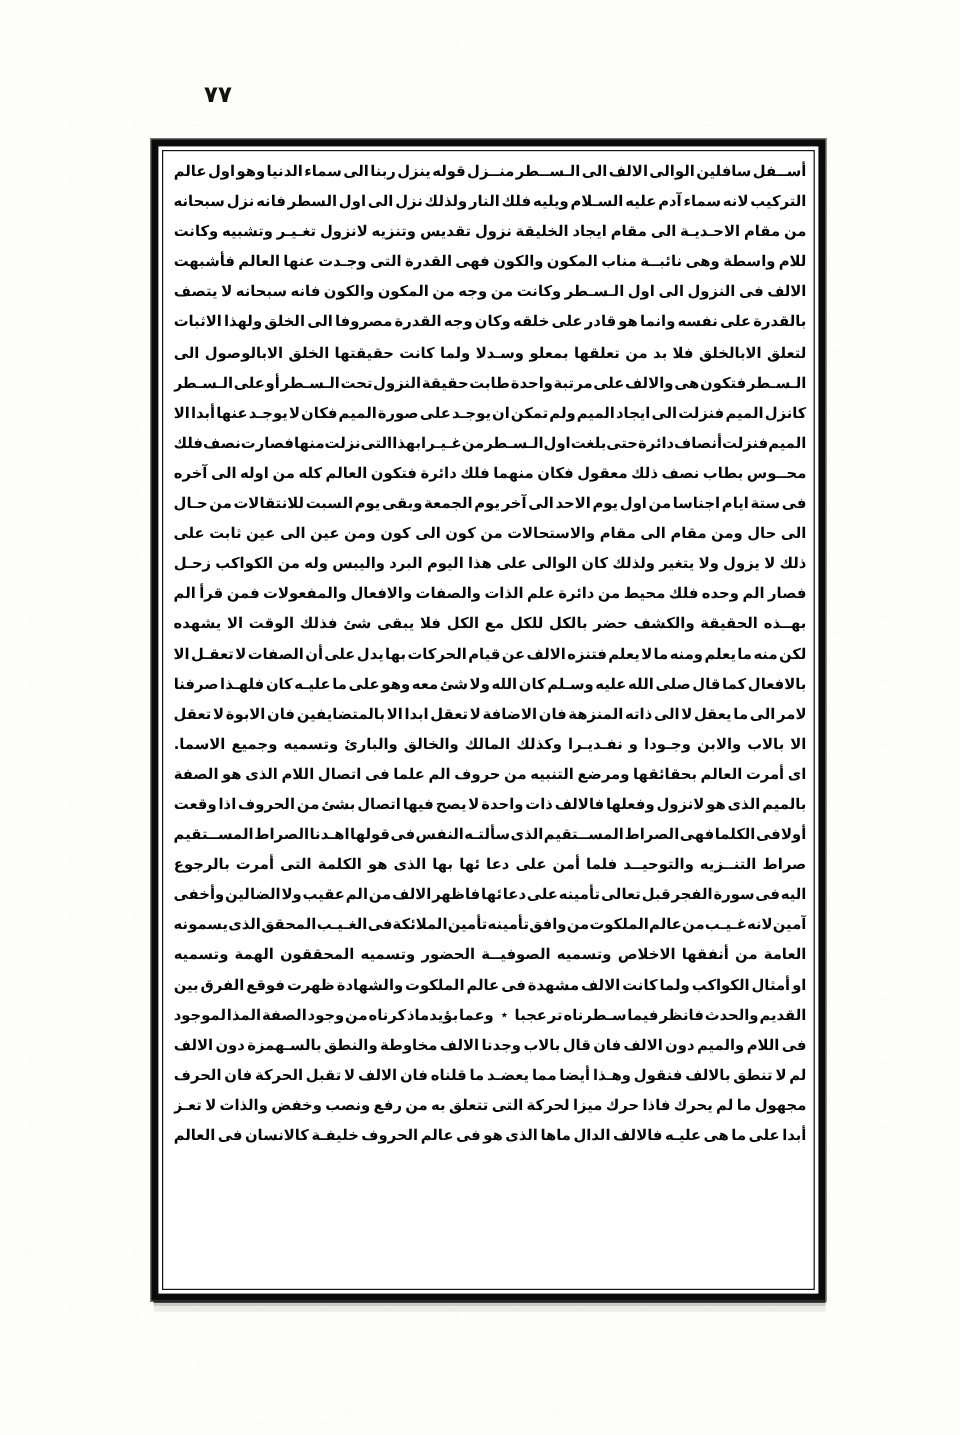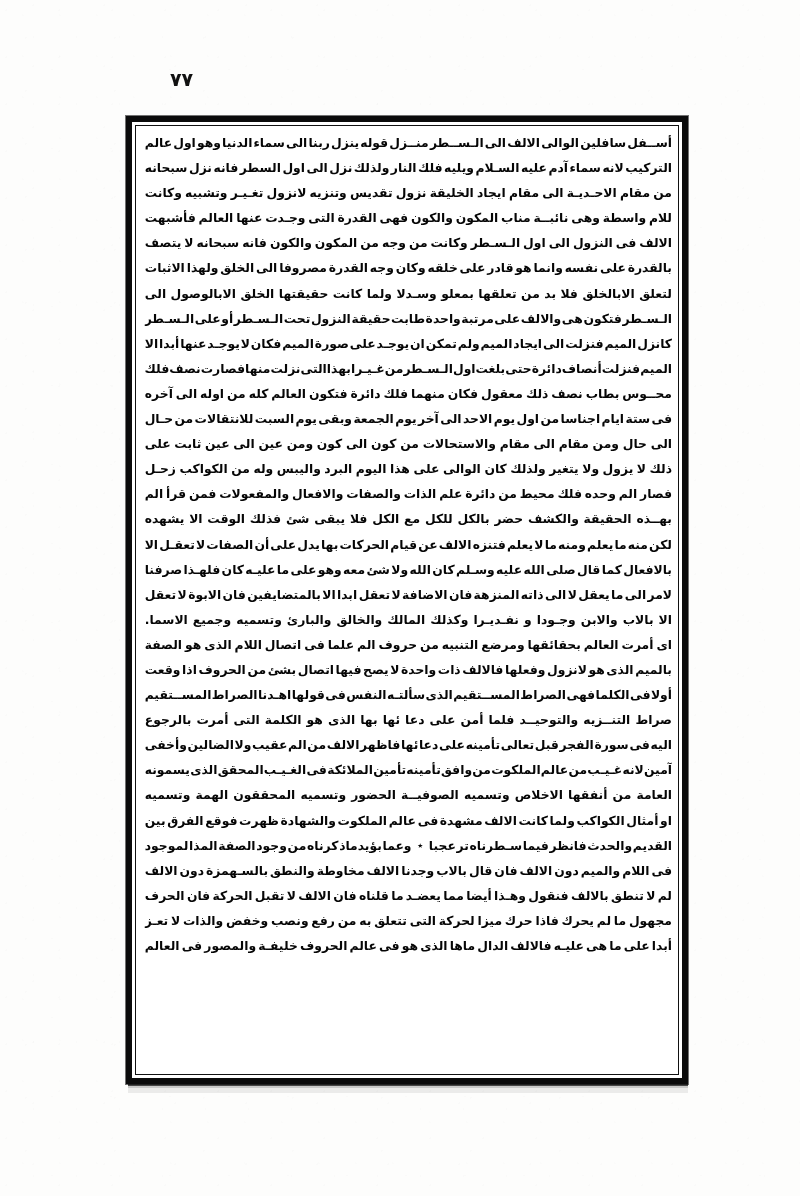--- a/index.html
+++ b/index.html
@@ -733,21 +733,21 @@
               <i>عليـه</i>
               <i>فالالف</i>
               <i>الدال</i>
               <i>ماها</i>
               <i>الذى</i>
               <i>هو</i>
               <i>فى</i>
               <i>عالم</i>
               <i>الحروف</i>
               <i>خليفـة</i>
-              <i>والمصور</i>
+              <i>كالانسان</i>
               <i>فى</i>
               <i>العالم</i>
             </span></span></div>
       </div>
   </div>
 
   <div id="frame-base-shadow"></div>
 
 </div>
 

